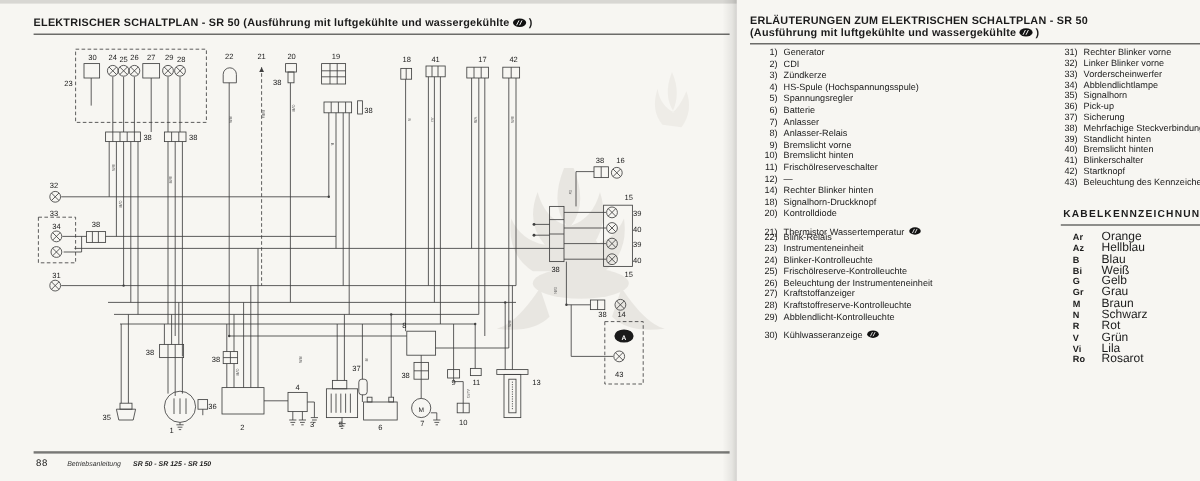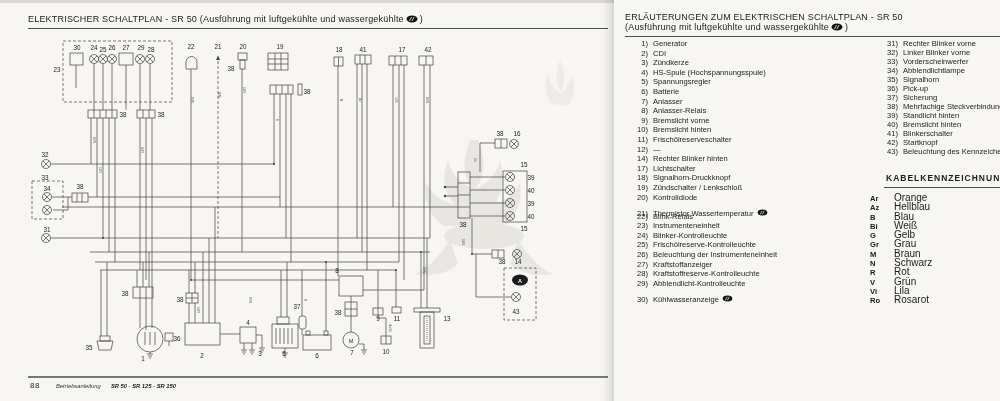--- a/index.html
+++ b/index.html
@@ -5,21 +5,21 @@
   html,body{margin:0;padding:0;}
   body{width:1000px;height:401px;overflow:hidden;background:#d8d7d3;
        font-family:"Liberation Sans",sans-serif;color:#1b1b1b;position:relative;}
   .page{position:absolute;background:#f7f6f2;}
   #left-page{left:0;top:3px;width:614px;height:398px;}
   #right-page{left:614px;top:0;width:404px;height:401px;}
   #gutter{position:absolute;left:602px;top:0;width:20px;height:401px;
           background:linear-gradient(90deg,rgba(0,0,0,0) 0%,rgba(0,0,0,0.07) 40%,rgba(0,0,0,0.13) 55%,rgba(0,0,0,0) 100%);}
   .abs{position:absolute;}
   .rule{position:absolute;background:#4a4a48;height:1px;}
-  .title{font-weight:normal;font-size:9px;letter-spacing:0.2px;white-space:nowrap;}
+  .title{font-weight:bold;font-size:9px;letter-spacing:0.2px;white-space:nowrap;}
   .wbadge{vertical-align:-1px;margin:0 2px;}
   
   ul.legend{list-style:none;margin:0;padding:0;}
   .lg-row{display:flex;align-items:baseline;white-space:nowrap;}
   #legend-col1 .lg-row{height:9.6px;}
   #legend-col2 .lg-row{height:9.0px;}
   .lg-num{flex:none;width:18px;text-align:right;margin-right:5px;font-size:7.6px;}
   .lg-txt{font-size:7.6px;}
   .lg-badge{margin-left:3px;}
   
@@ -405,37 +405,27 @@
 
 
       <li class="lg-row">
         <span class="lg-num">14)</span>
         <span class="lg-txt">Rechter Blinker hinten</span>
 
       </li>
 
 
 
-      <li class="lg-row">
-        <span class="lg-num">17)</span>
-        <span class="lg-txt">Lichtschalter</span>
-
-      </li>
 
       <li class="lg-row">
         <span class="lg-num">18)</span>
         <span class="lg-txt">Signalhorn-Druckknopf</span>
 
       </li>
 
-      <li class="lg-row">
-        <span class="lg-num">19)</span>
-        <span class="lg-txt">Zündschalter / Lenkschloß</span>
-
-      </li>
 
       <li class="lg-row">
         <span class="lg-num">20)</span>
         <span class="lg-txt">Kontrolldiode</span>
 
       </li>
 
       <li class="lg-row">
         <span class="lg-num">21)</span>
         <span class="lg-txt">Thermistor Wassertemperatur</span>
@@ -567,21 +557,21 @@
 
       <li class="lg-row">
         <span class="lg-num">43)</span>
         <span class="lg-txt">Beleuchtung des Kennzeichens</span>
       </li>
     </ul>
 
   <div class="abs kabel-head" style="left:272px;top:173px;">KABELKENNZEICHNUNG</div>
   <div class="rule" style="left:270px;top:187px;width:134px;"></div>
 
-  <div class="abs" style="left:256px;top:192px;">
+  <div class="abs" style="left:280px;top:192px;">
 
       <div class="cb-row">
         <span class="cb-code">Ar</span>
         <span class="cb-name">Orange</span>
       </div>
 
       <div class="cb-row">
         <span class="cb-code">Az</span>
         <span class="cb-name">Hellblau</span>
       </div>

